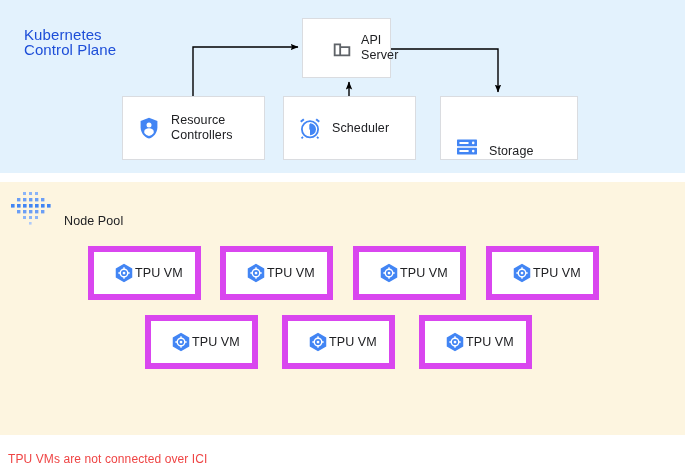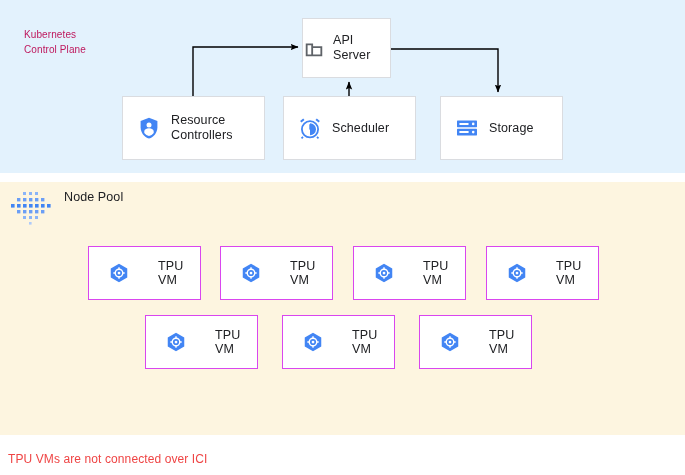--- a/index.html
+++ b/index.html
@@ -27,37 +27,37 @@
     background: #e3f2fd;
   }
   .panel-node-pool {
     top: 182px;
     height: 253px;
     background: #fdf5e0;
   }
 
   .panel-title {
     position: absolute;
-    font-size: 10px;
+    font-size: 15px;
     line-height: 15px;
-    color: #be185d;
+    color: #1d4ed8;
     white-space: pre-line;
     letter-spacing: 0.1px;
   }
   .control-plane-title {
     left: 24px;
     top: 27px;
   }
 
   .nodepool-header {
     position: absolute;
     left: 10px;
     top: 190px;
     display: flex;
-    align-items: flex-start;
+    align-items: flex-end;
     gap: 12px;
   }
   .nodepool-label {
     font-size: 12.5px;
     color: #202124;
     letter-spacing: 0.1px;
   }
 
   
   .box {
@@ -71,33 +71,33 @@
     padding-left: 14px;
   }
   .box-label {
     font-size: 12.5px;
     line-height: 15px;
     color: #202124;
     white-space: pre-line;
     letter-spacing: 0.1px;
   }
 
-  .box-api-server    { left: 302px; top: 18px;  width: 89px;  height: 60px; padding-left: 0; gap: 8px; }
+  .box-api-server    { left: 302px; top: 18px;  width: 89px;  height: 60px; padding-left: 28px; gap: 8px; }
   .box-resource-ctrl { left: 122px; top: 96px;  width: 143px; height: 64px; }
   .box-scheduler     { left: 283px; top: 96px;  width: 133px; height: 64px; text-align: center; }
-  .box-storage       { left: 440px; top: 96px;  width: 123px; height: 64px; }
+  .box-storage       { left: 440px; top: 96px;  width: 138px; height: 64px; align-items: flex-end; }
 
   .tpu-box {
     position: absolute;
     background: #ffffff;
-    border: 1px solid #d946ef;
+    border: 6px solid #d946ef;
     box-sizing: border-box;
     display: flex;
     align-items: center;
-    gap: 28px;
+    gap: 0;
     padding-left: 19px;
   }
   .tpu-label {
     font-size: 12.5px;
     color: #202124;
     letter-spacing: 0.1px;
   }
 
   
   .icon {

